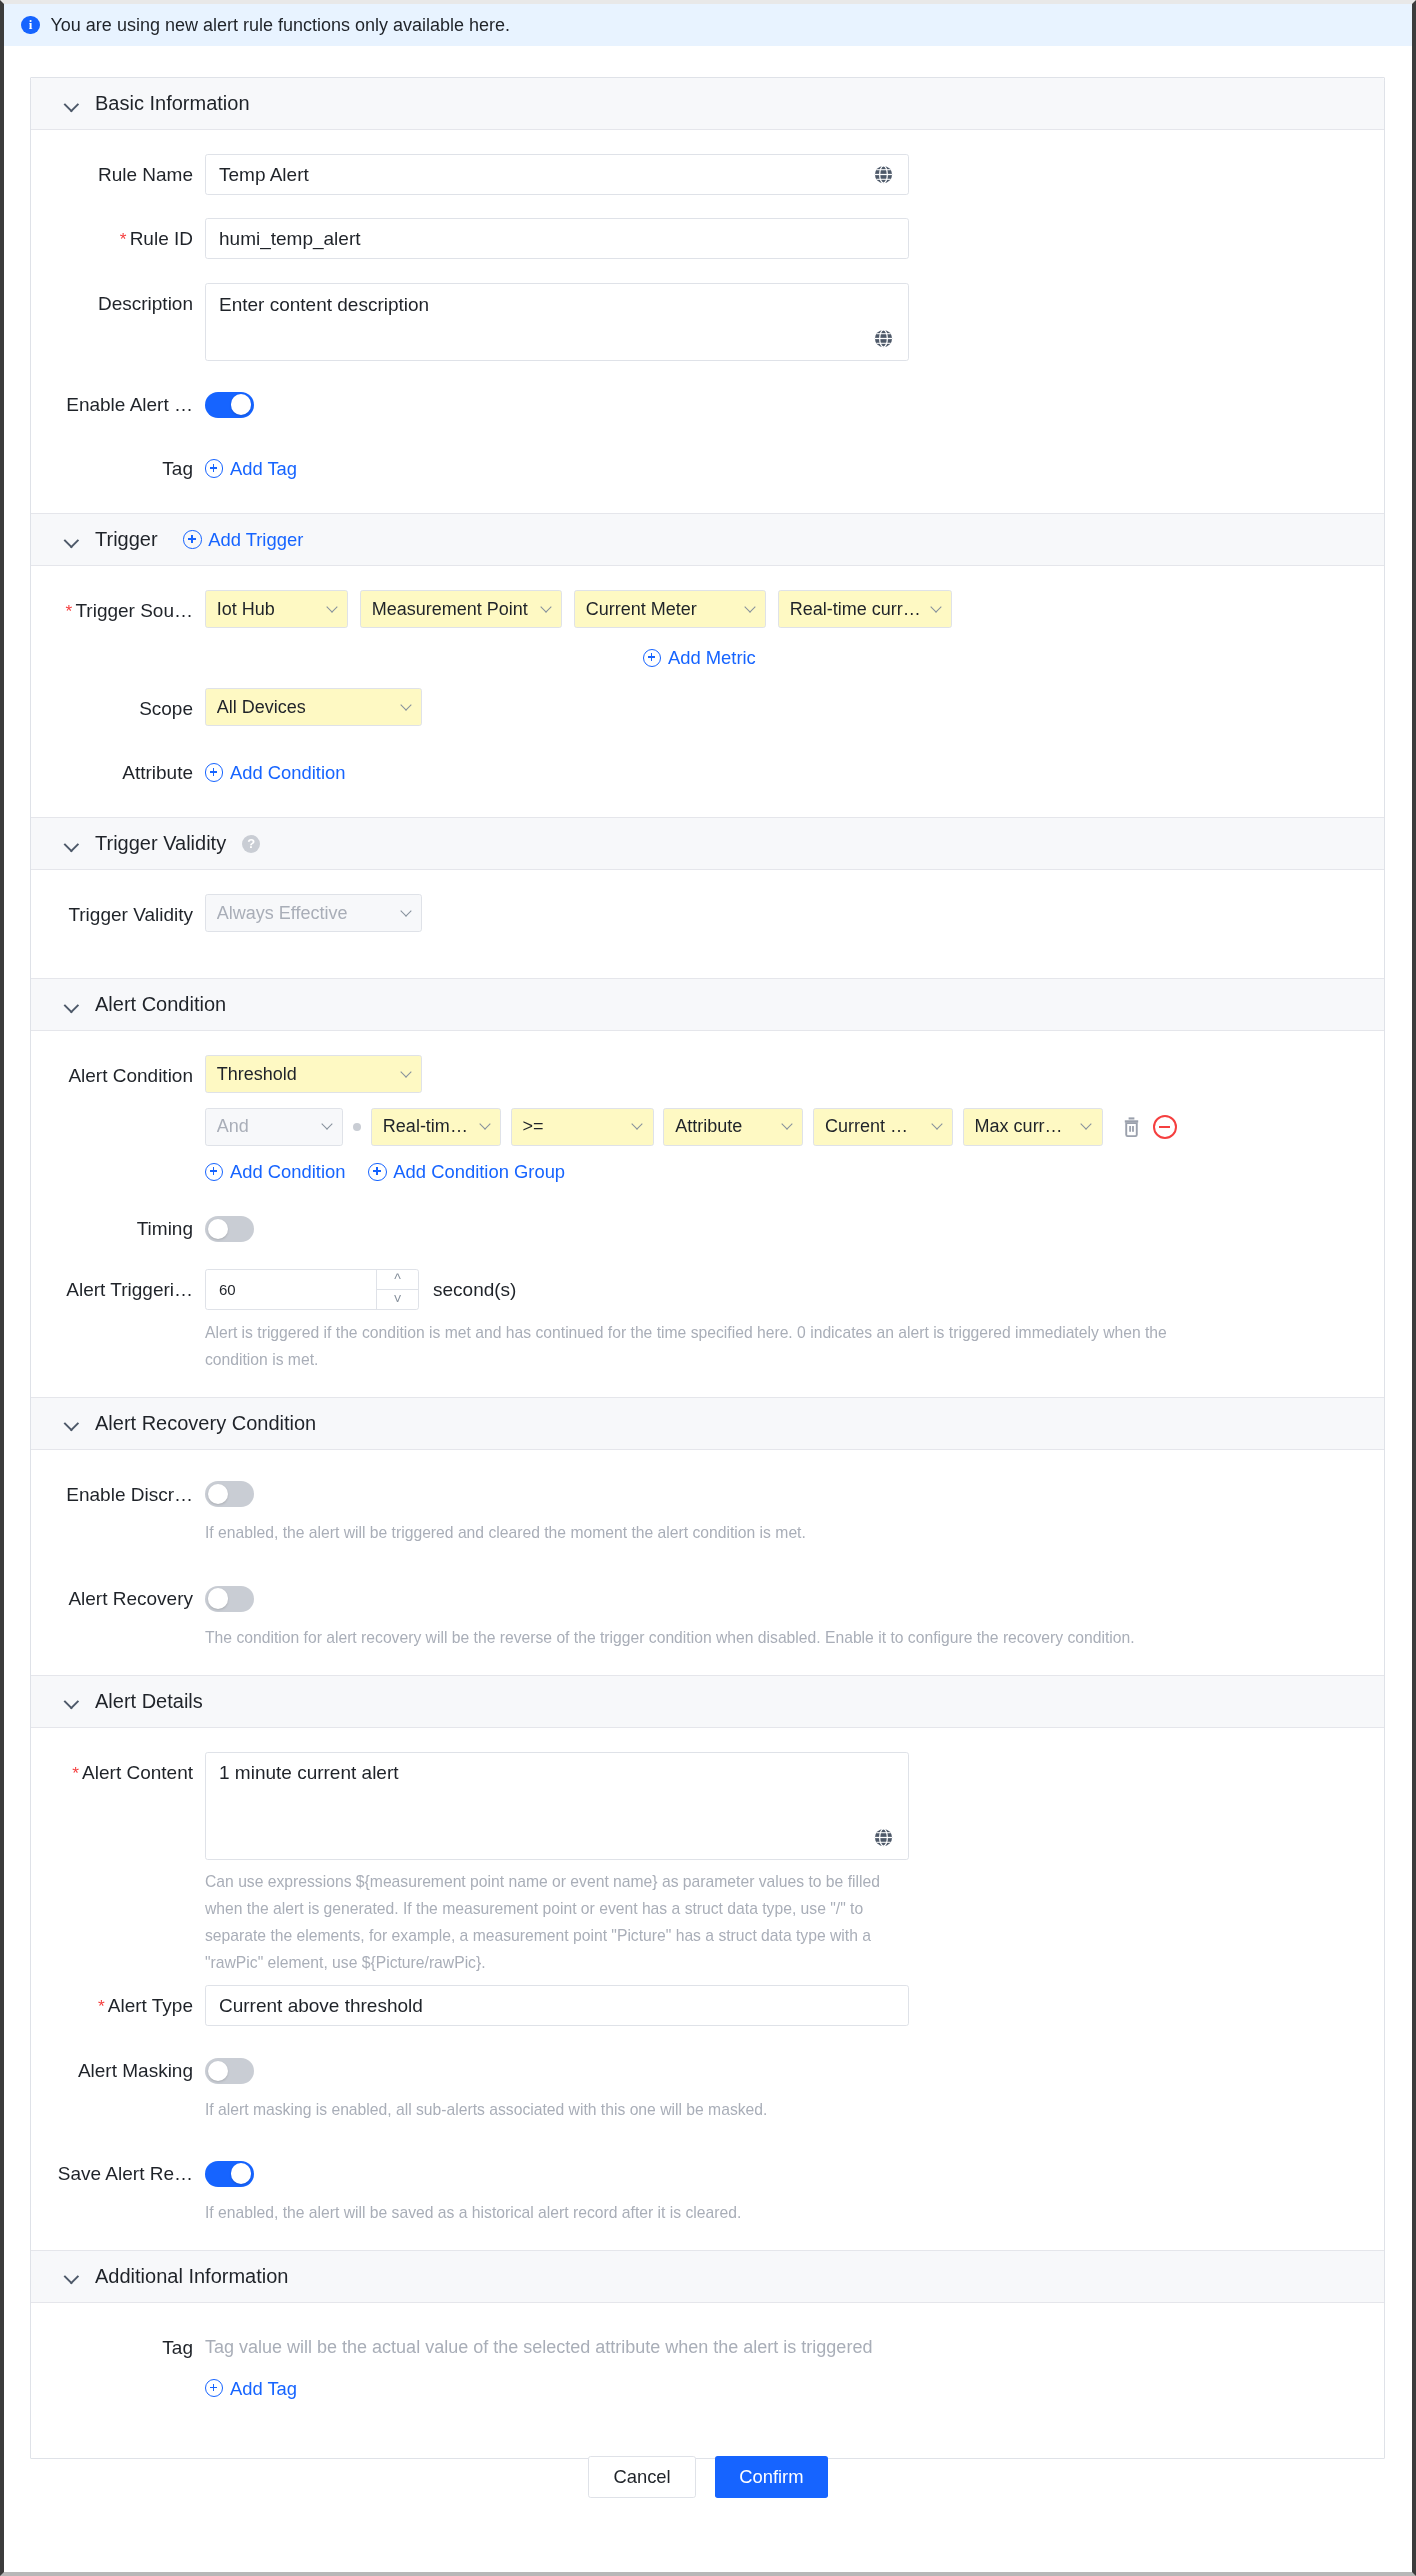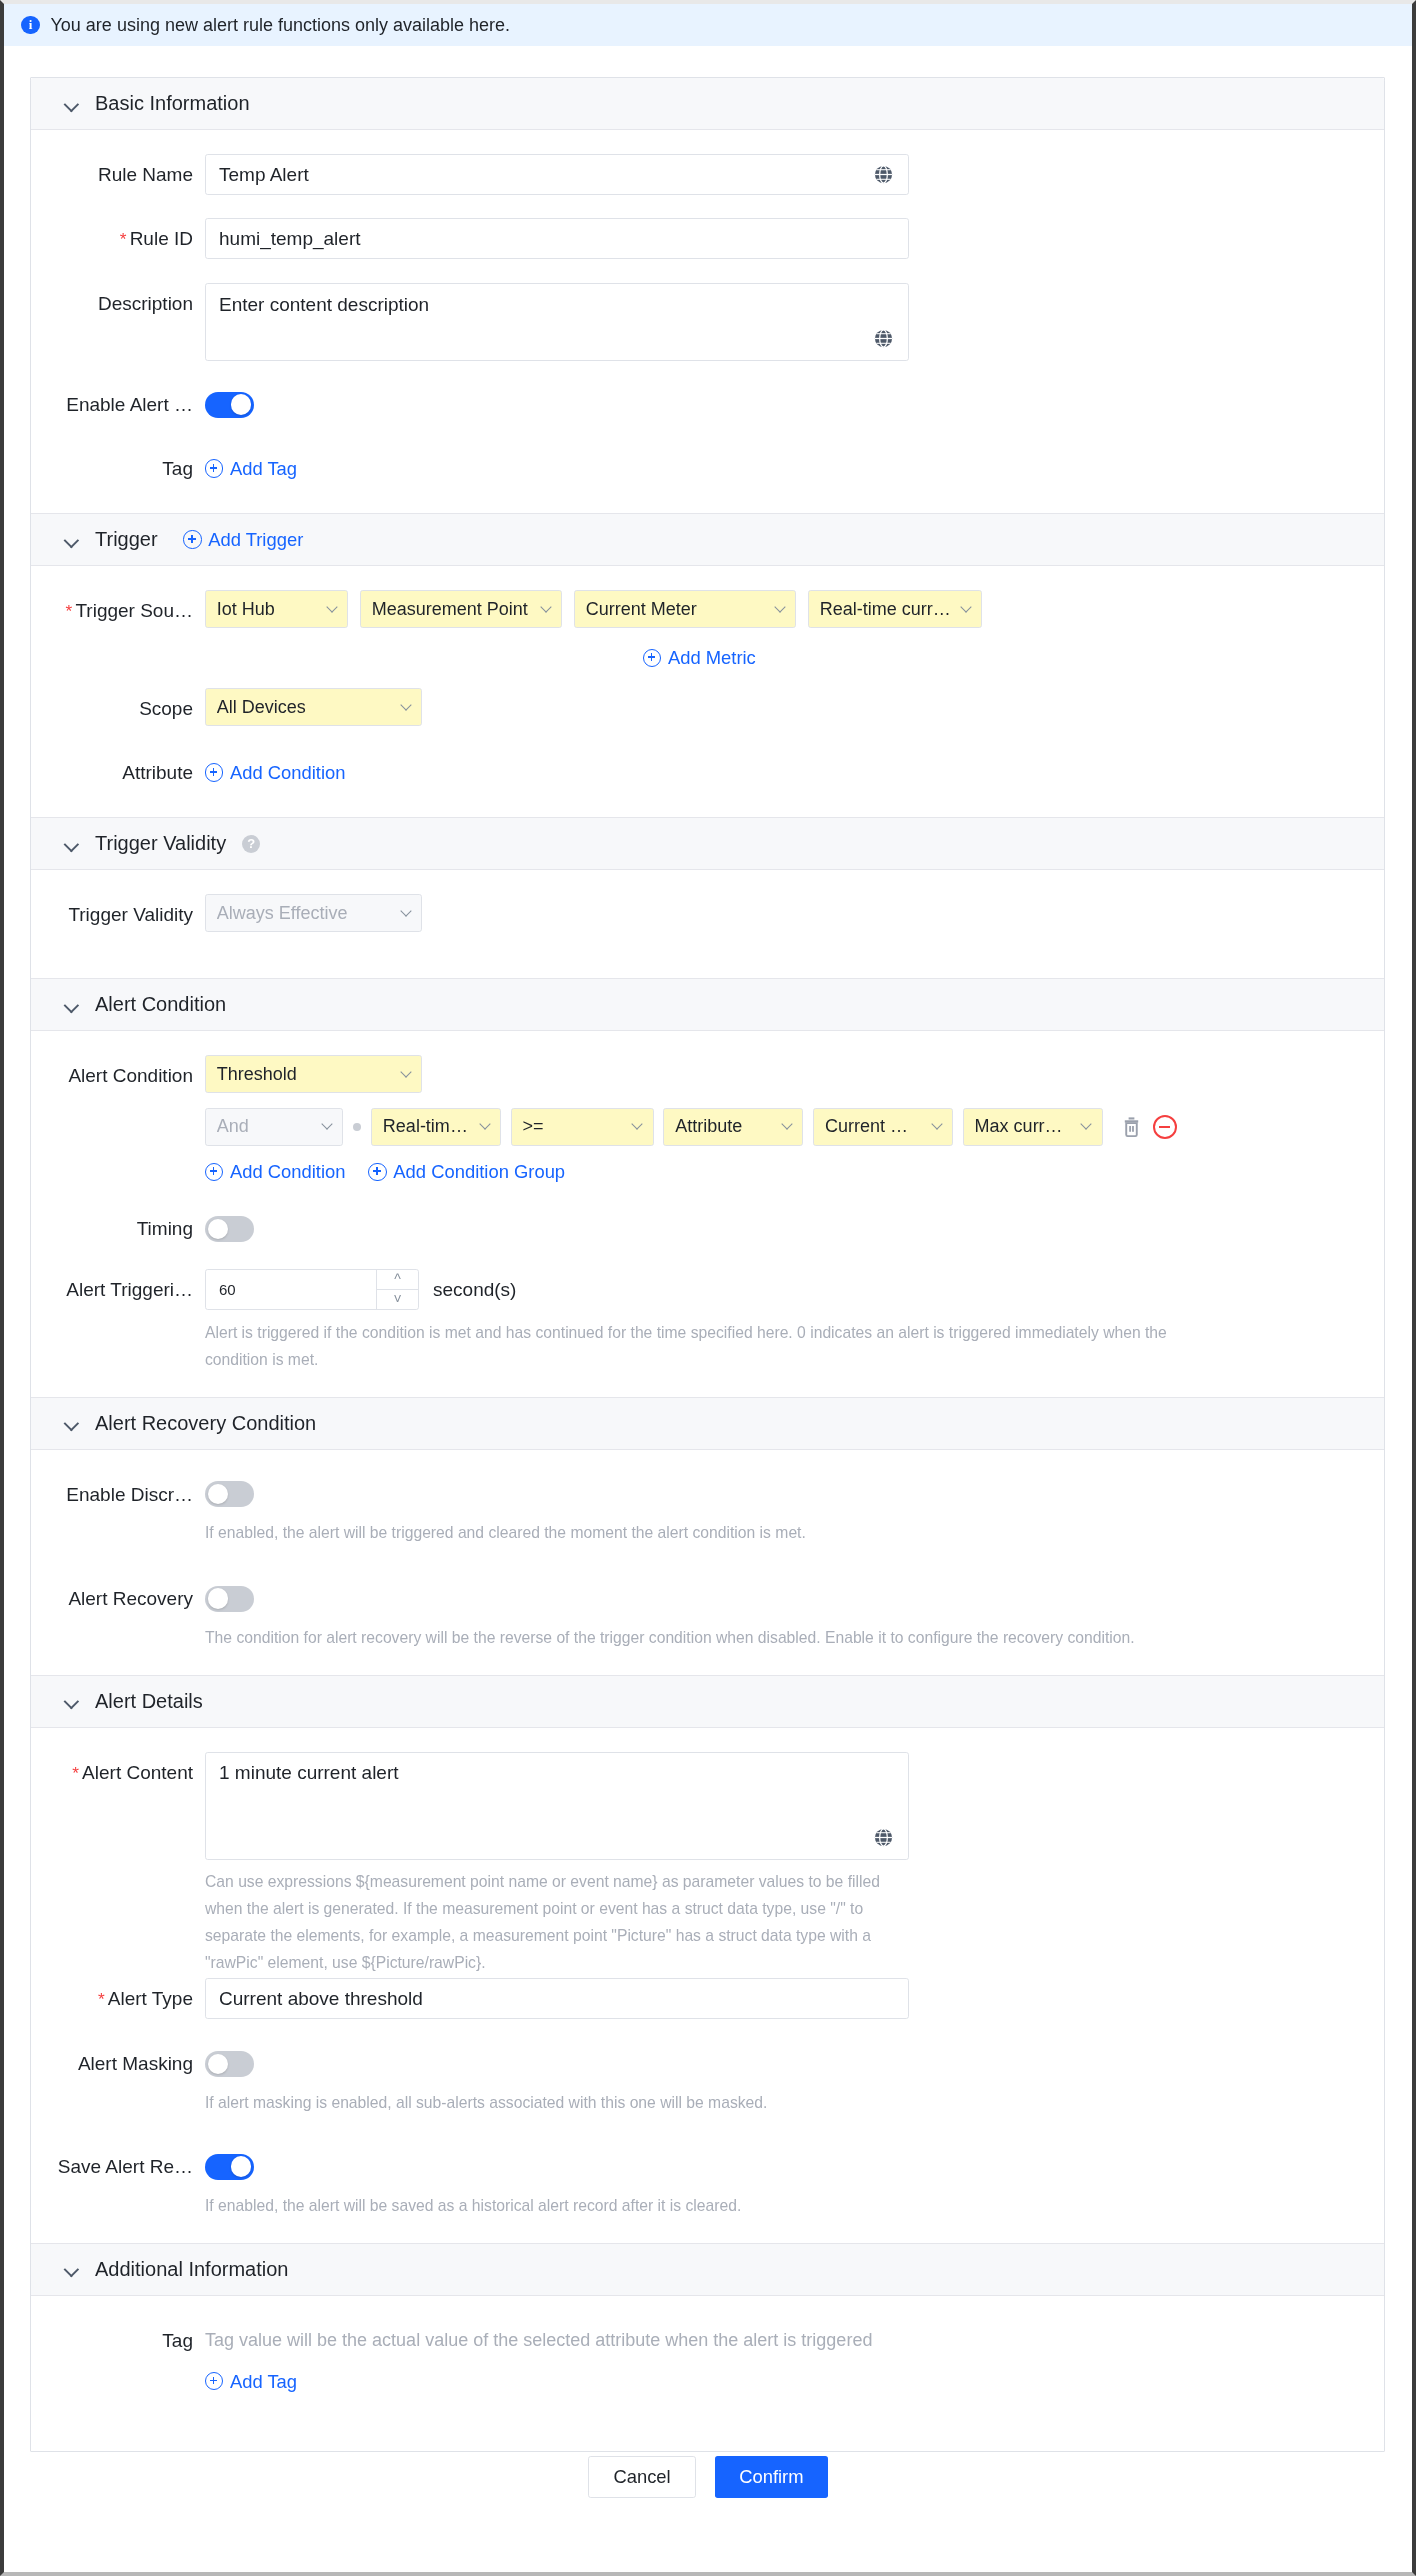--- a/index.html
+++ b/index.html
@@ -297,21 +297,21 @@
         <div class="lbl"><span class="req">*</span><span>Trigger Sou…</span></div>
         <div class="ctl" style="gap:12px">
           <div class="select" style="width:143px">
             <span class="sel-txt">Iot Hub</span>
             <span class="cv"></span>
           </div>
           <div class="select" style="width:202px">
             <span class="sel-txt">Measurement Point</span>
             <span class="cv"></span>
           </div>
-          <div class="select" style="width:222px">
+          <div class="select" style="width:192px">
             <span class="sel-txt">Current Meter</span>
             <span class="cv"></span>
           </div>
           <div class="select" style="width:174px">
             <span class="sel-txt">Real-time current</span>
             <span class="cv"></span>
           </div>
         </div>
       </div>
 
@@ -484,21 +484,21 @@
       </div>
 
     </div>
 
     <div class="sec-head">
       <span class="chev"></span>
       <span class="sec-title">Alert Details</span>
     </div>
     <div class="sec-body divider-bot">
 
-      <div class="row" style="margin-bottom:2px">
+      <div class="row" style="margin-bottom:9px">
         <div class="lbl"><span class="req">*</span><span>Alert Content</span></div>
         <div class="ctl" style="flex-direction:column;align-items:flex-start">
           <div class="input w1300" style="height:108px;align-items:flex-start;padding-top:9.7px">
             <span>1 minute current alert</span>
             <svg class="globe bot" viewBox="0 0 24 24">
               <circle cx="12" cy="12" r="9" fill="#4e5969"></circle>
               <ellipse cx="12" cy="12" rx="4" ry="9" fill="none" stroke="#fff" stroke-width="1.3"></ellipse>
               <line x1="3" y1="12" x2="21" y2="12" stroke="#fff" stroke-width="1.3"></line>
               <line x1="4.8" y1="7" x2="19.2" y2="7" stroke="#fff" stroke-width="1.1"></line>
               <line x1="4.8" y1="17" x2="19.2" y2="17" stroke="#fff" stroke-width="1.1"></line>

